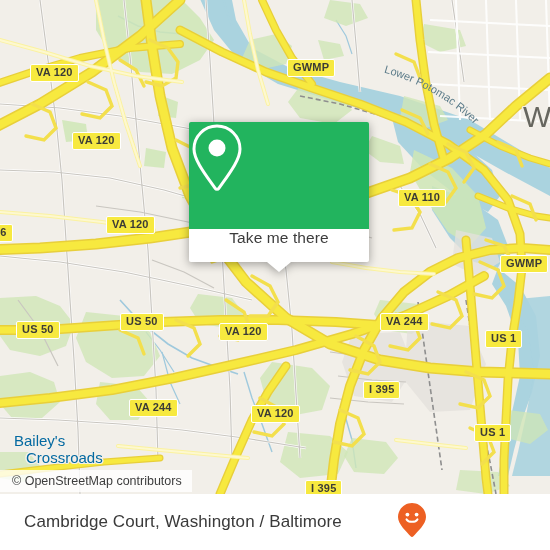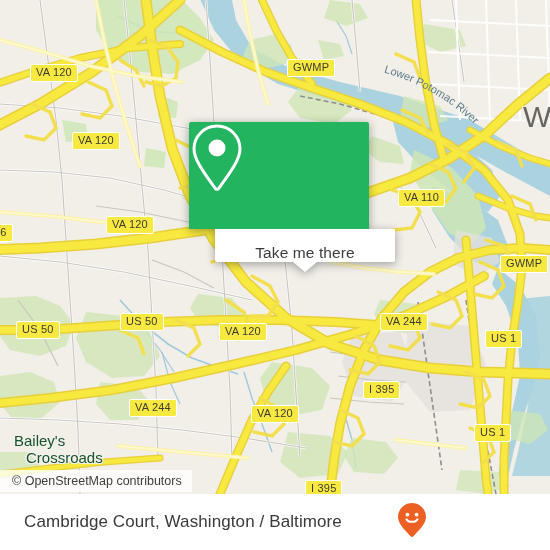--- a/index.html
+++ b/index.html
@@ -17,21 +17,21 @@
   }
   #map svg{position:absolute;left:0;top:0;}
 
   
   .shield{
     position:absolute;
     background:#f7e93f;
     border:1.4px solid #ffffff;
     border-radius:2px;
     color:#3b3b36;
-    font-weight:normal;
+    font-weight:bold;
     font-size:11px;
     line-height:13px;
     letter-spacing:0.2px;
     padding:1px 5px 2px 5px;
     white-space:nowrap;
     box-sizing:border-box;
     text-align:center;
   }
 
   
@@ -39,39 +39,38 @@
     position:absolute;
     color:#7a7a74;
     white-space:nowrap;
     text-shadow:
       1.4px 0 0 rgba(242,239,233,.95), -1.4px 0 0 rgba(242,239,233,.95),
       0 1.4px 0 rgba(242,239,233,.95), 0 -1.4px 0 rgba(242,239,233,.95),
       1px 1px 0 rgba(242,239,233,.95), -1px -1px 0 rgba(242,239,233,.95),
       1px -1px 0 rgba(242,239,233,.95), -1px 1px 0 rgba(242,239,233,.95);
   }
   .place.city-big{font-size:30px;color:#66665f;letter-spacing:.5px;}
-  .place.town{font-size:15px;color:#14532d;line-height:17px;}
+  .place.town{font-size:15px;color:#0369a1;line-height:17px;}
 
   
   #popup{
     position:absolute;left:189px;top:122px;width:180px;
     filter:drop-shadow(0 2px 5px rgba(0,0,0,.35));
   }
   #popup-head{
     height:107px;width:180px;
     background:#22b45e;
     border-radius:2px 2px 0 0;
     display:flex;align-items:center;justify-content:center;
   }
   #popup-foot{
     height:33px;width:180px;background:#ffffff;
-    display:flex;align-items:flex-end;justify-content:center;
+    display:flex;align-items:flex-start;justify-content:center;
     border-radius:0 0 2px 2px;
     position:relative;
-    margin-left:26px;
   }
   #popup-label{
     font-size:15.5px;color:#3c3c3c;letter-spacing:.1px;
   }
   #popup-tail{
     position:absolute;left:50%;top:100%;transform:translateX(-50%);
     width:0;height:0;
     border-left:12px solid transparent;
     border-right:12px solid transparent;
     border-top:10px solid #ffffff;

